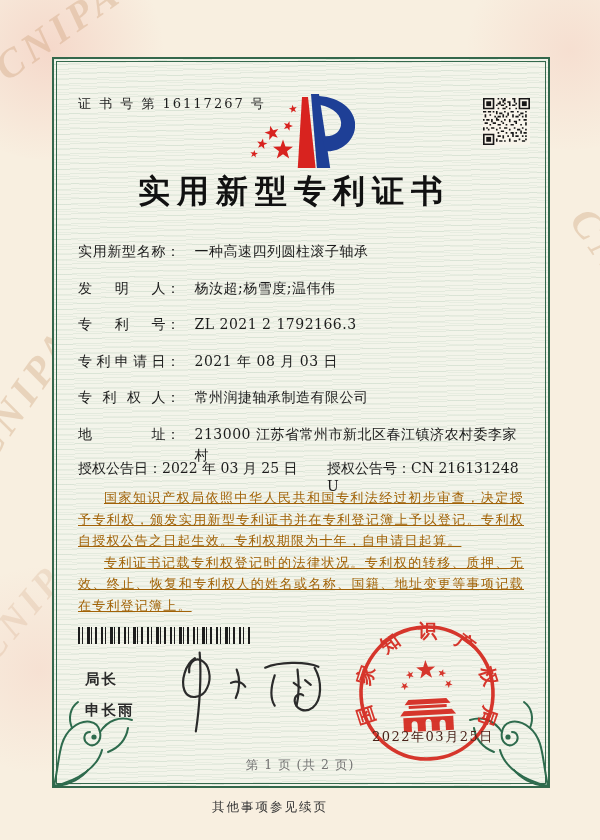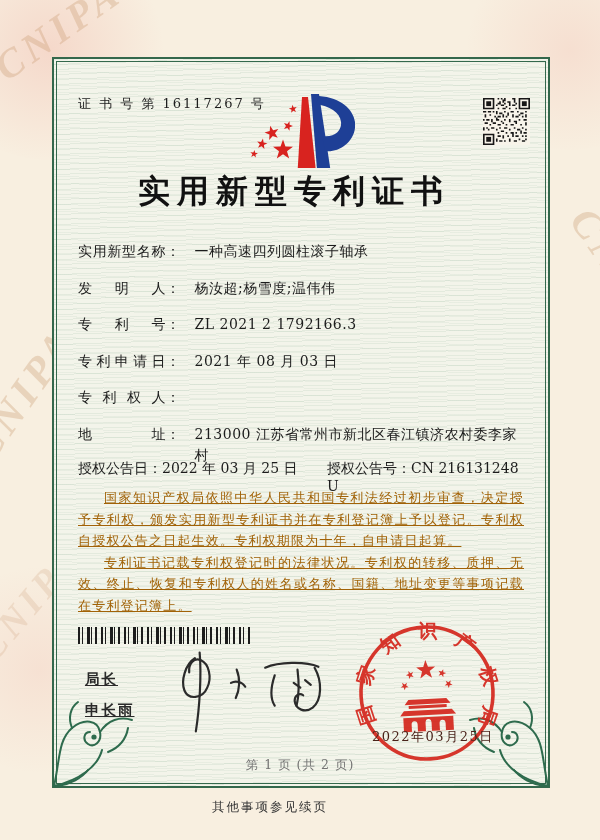--- a/index.html
+++ b/index.html
@@ -35,21 +35,21 @@
   .frow{display:flex;margin-bottom:15.5px;line-height:21px;letter-spacing:.5px;}
   .flabel{display:inline-block;width:88px;text-align:justify;text-align-last:justify;flex:none;}
   .fcolon{flex:none;}
   .fvalue{margin-left:14px;flex:1;}
   .grant-row{position:absolute;left:78px;top:460px;width:450px;font-size:14px;color:#1c1c1c;z-index:3;}
   .grant-no{position:absolute;left:237px;top:0;margin-left:12px;}
   .body-text{position:absolute;left:78px;top:487px;width:446px;font-size:13px;line-height:21.5px;letter-spacing:1.2px;color:#a16207;text-align:justify;z-index:3;text-decoration:underline;}
   .body-text p{margin:0;text-indent:2em;}
   .barcode{position:absolute;left:78px;top:627px;width:172px;height:17px;z-index:3;
     background-image:repeating-linear-gradient(90deg,#1d1d1d 0 2px,transparent 2px 4px,#1d1d1d 4px 5px,transparent 5px 9px,#1d1d1d 9px 12px,transparent 12px 13px,#1d1d1d 13px 14px,transparent 14px 17px,#1d1d1d 17px 19px,transparent 19px 23px);}
-  .director{position:absolute;left:85px;top:670px;z-index:3;font-family:"Liberation Sans",sans-serif;font-weight:bold;color:#2a2a2a;font-size:14.5px;letter-spacing:2px;text-decoration:underline;}
+  .director{position:absolute;left:85px;top:670px;z-index:3;font-family:"Liberation Sans",sans-serif;font-weight:bold;color:#2a2a2a;font-size:14.5px;letter-spacing:2px;}
   .director .dname{margin-top:12px;}
   .signature{position:absolute;left:150px;top:643px;z-index:5;}
   .seal{position:absolute;left:352px;top:618px;z-index:5;opacity:.92;}
   .seal-date{position:absolute;left:372px;top:728px;z-index:6;font-size:13px;letter-spacing:1.5px;color:#4a231a;font-weight:normal;}
   .page-num{position:absolute;left:0;width:600px;top:757px;text-align:center;font-size:12.5px;color:#737373;letter-spacing:1px;z-index:3;}
   .cont-note{position:absolute;left:0;width:540px;top:799px;text-align:center;font-size:12.5px;color:#333;letter-spacing:2px;z-index:3;}
 </style>
 </head>
 <body>
 
@@ -146,20 +146,21 @@
         <span class="fvalue">ZL 2021 2 1792166.3</span>
     </div>
     <div class="frow">
       <span class="flabel">专利申请日</span>
         <span class="fcolon">：</span>
         <span class="fvalue">2021 年 08 月 03 日</span>
     </div>
     <div class="frow">
       <span class="flabel">专利权人</span>
         <span class="fcolon">：</span>
+        <span class="fvalue">常州润捷轴承制造有限公司</span>
     </div>
     <div class="frow">
       <span class="flabel">地址</span>
         <span class="fcolon">：</span>
         <span class="fvalue">213000 江苏省常州市新北区春江镇济农村委李家村</span>
     </div>
   </div>
 
   <div class="grant-row">
     <span><span>授权公告日</span><span>：</span><span>2022 年 03 月 25 日</span></span>

